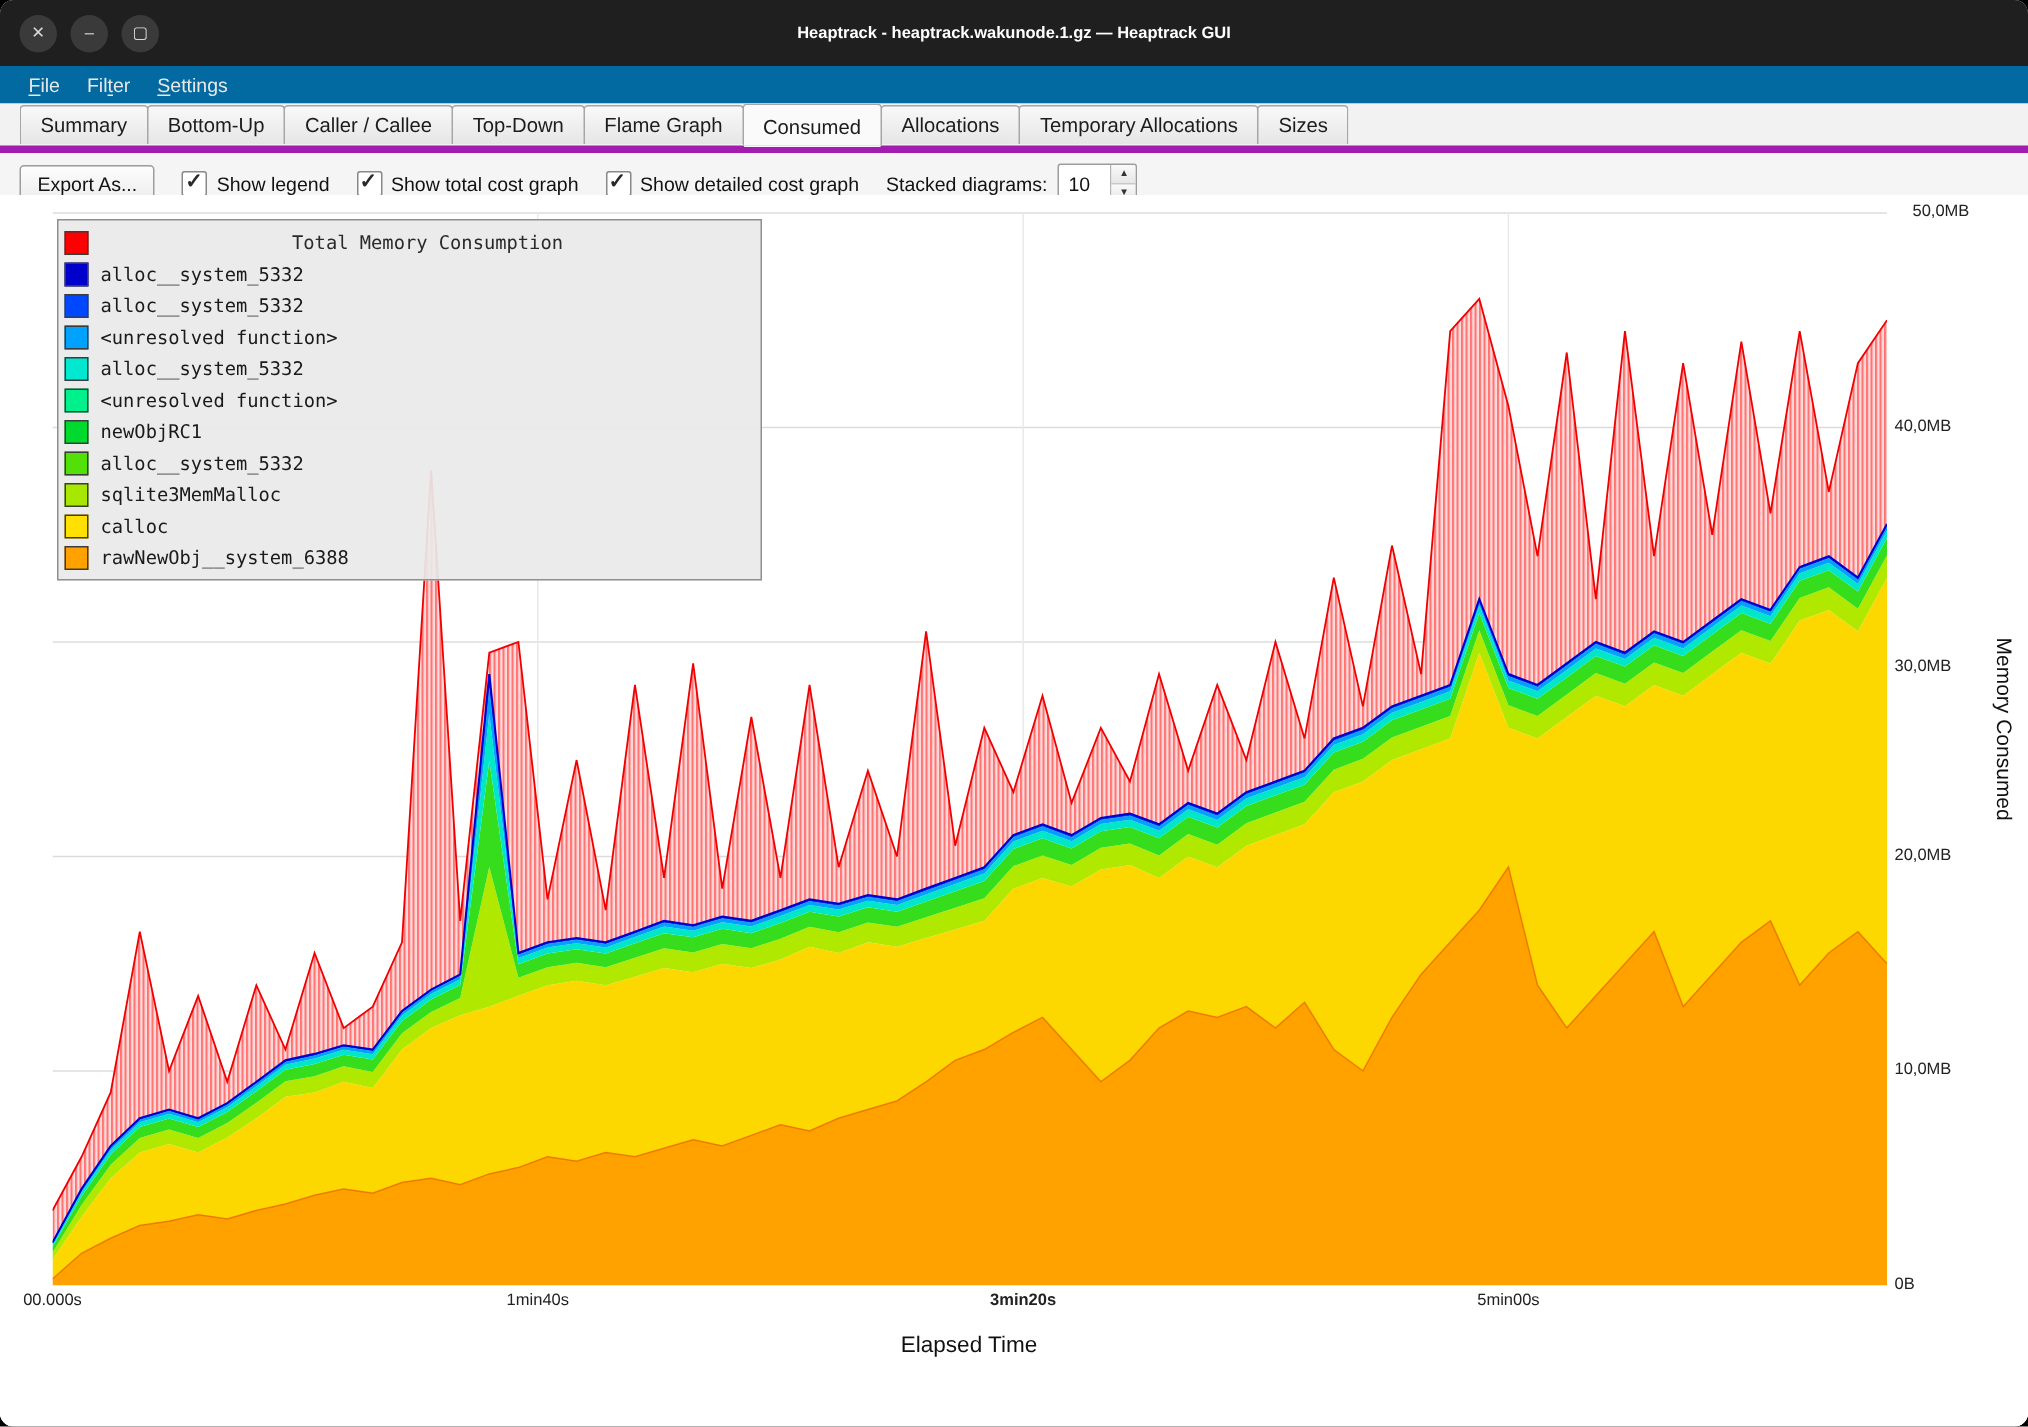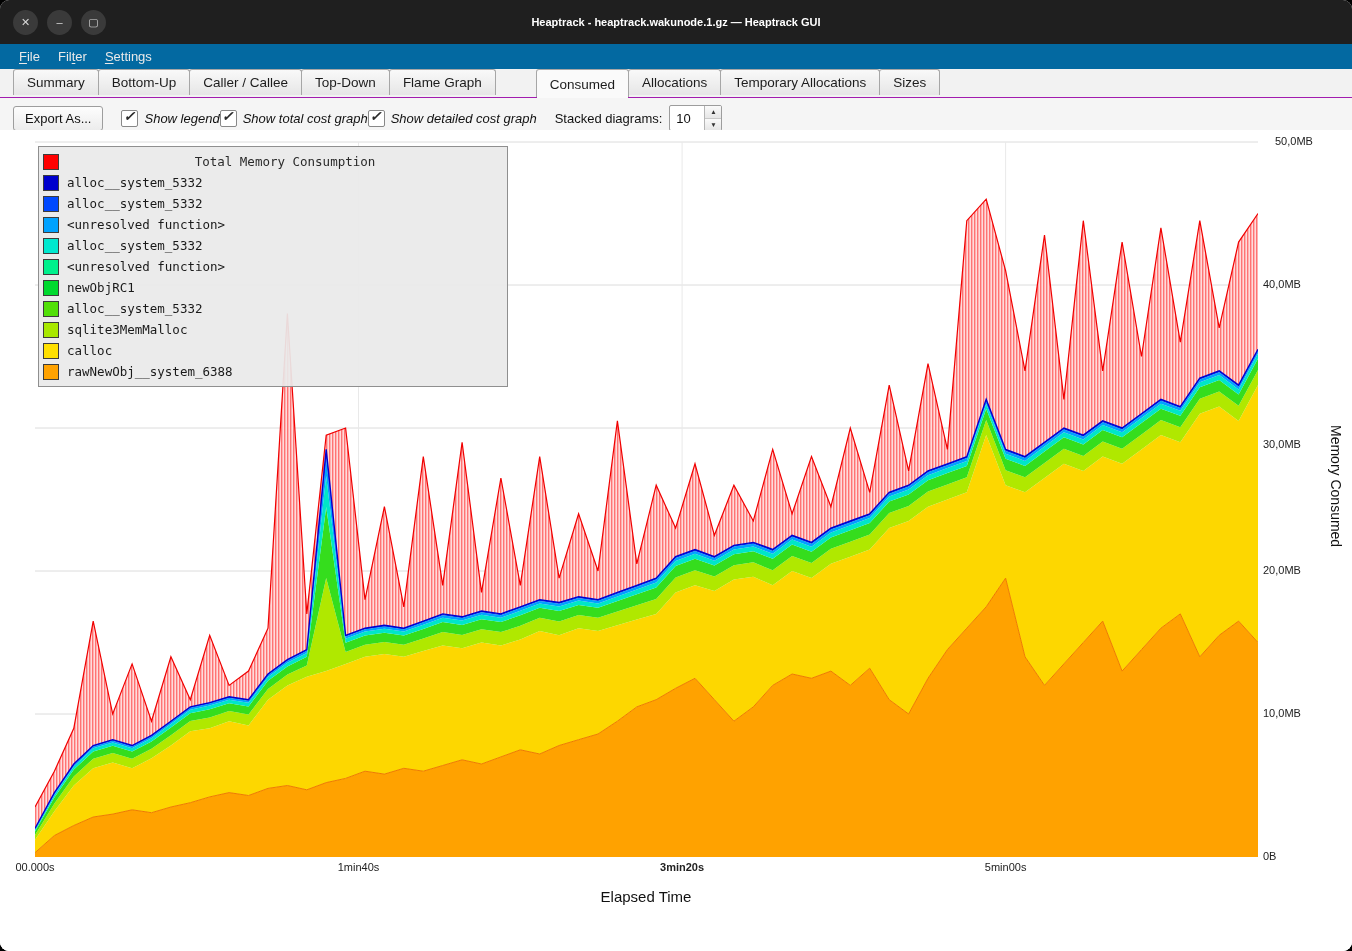--- a/index.html
+++ b/index.html
@@ -16,25 +16,25 @@
     display:flex;align-items:center;justify-content:center;font-size:11px;line-height:1;cursor:default;}
   .title{position:absolute;left:0;right:0;text-align:center;color:#ffffff;font-weight:700;font-size:11px;}
 
   
   .menubar{height:25px;background:#0369a1;display:flex;align-items:center;padding-left:10px;}
   .menu-item{color:#e9e9e9;font-size:13px;padding:3px 9px;}
   .menu-item u{text-underline-offset:2px;}
 
   
   .main{position:absolute;top:69px;left:0;right:0;bottom:0;background:#f2f2f2;}
-  .tab-bar{display:flex;align-items:flex-start;padding-left:13px;border-bottom:1px solid #a21caf;height:28px;}
+  .tab-bar{display:flex;align-items:center;padding-left:13px;border-bottom:5px solid #a21caf;height:28px;}
   .tab{font-size:13.5px;color:#1c1c1c;padding:5px 13px;background:linear-gradient(#f9f9f9,#e6e6e6);
     border:1px solid #a6a6a6;border-bottom:none;border-radius:3px 3px 0 0;margin-right:-1px;
     position:relative;white-space:nowrap;}
-  .tab.active{background:#fafafa;z-index:2;padding-top:7px;margin-left:41px;}
+  .tab.active{background:#fafafa;z-index:2;padding-top:7px;}
   .tab.active::after{content:'';position:absolute;left:0;right:0;bottom:-1px;height:1px;background:#fafafa;}
 
   
   .toolbar{display:flex;align-items:center;gap:18px;padding:7px 0 7px 13px;background:#f5f5f5;}
   .btn{font-size:13px;padding:4px 11px;background:linear-gradient(#fdfdfd,#ececec);
     border:1px solid #9d9d9d;border-radius:3px;color:#111;}
   .cb{display:flex;align-items:center;gap:6px;font-size:13px;color:#111;}
   .cbbox{width:15px;height:15px;background:#fff;border:1px solid #888;border-radius:2px;position:relative;flex:none;}
   .cbbox.checked::after{content:'✓';position:absolute;left:1px;top:-3px;font-size:14px;font-weight:bold;color:#2a2a2a;}
   .spin-group{display:flex;align-items:center;gap:7px;font-size:13px;color:#111;}
@@ -88,21 +88,21 @@
         <div class="tab">Top-Down</div>
         <div class="tab">Flame Graph</div>
         <div class="tab active">Consumed</div>
         <div class="tab">Allocations</div>
         <div class="tab">Temporary Allocations</div>
         <div class="tab">Sizes</div>
       </div>
 
     <div class="toolbar">
       <button class="btn">Export As...</button>
-      <div class="toolbar-cbs" style="display:flex;align-items:center;font-style:italic;">
+      <div class="toolbar-cbs" style="display:flex;gap:18px;align-items:center;">
           <label class="cb">
             <span class="cbbox checked"></span>
             <span>Show legend</span>
           </label>
           <label class="cb">
             <span class="cbbox checked"></span>
             <span>Show total cost graph</span>
           </label>
           <label class="cb">
             <span class="cbbox checked"></span>

